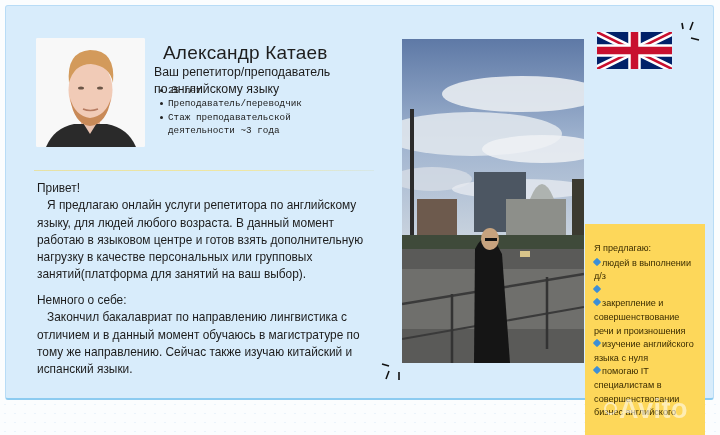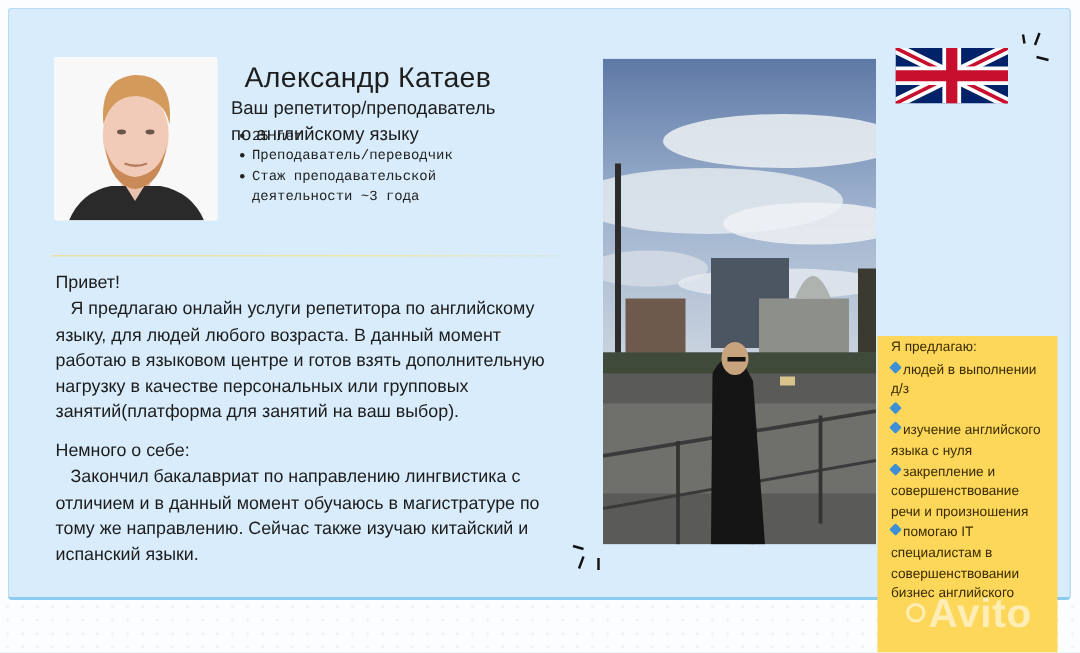--- a/index.html
+++ b/index.html
@@ -60,21 +60,21 @@
     }
     .photo svg { width: 100%; height: 100%; display: block; }
     .flag {
       position: absolute; left: 597px; top: 32px; width: 75px; height: 37px;
     }
     .flag svg { width: 100%; height: 100%; display: block; }
     .spark { position: absolute; }
     .note {
       position: absolute; left: 585px; top: 224px; width: 120px; height: 211px;
       background: #fdd75a;
-      padding: 1px 8px 0 9px;
+      padding: 18px 8px 0 9px;
       font-size: 9.1px; line-height: 13.6px; color: #3a2c00;
       overflow: hidden;
     }
     .note .head { margin-bottom: 1px; }
     .note .item { position: relative; padding-left: 0; }
     .note .diamond {
       display: inline-block; width: 6px; height: 6px; margin-right: 2px;
       background: #3d8fd6; transform: rotate(45deg); vertical-align: 1px;
       border-radius: 1px;
     }
@@ -183,19 +183,19 @@
 <svg class="spark" style="left:380px; top:362px; width:26px; height:24px;" viewBox="0 0 26 24">
   <path d="M2 2 L9 4" stroke="#111" stroke-width="1.6"></path>
   <path d="M9 9 L6 17" stroke="#111" stroke-width="1.6"></path>
   <path d="M19 10 L19 18" stroke="#111" stroke-width="1.6"></path>
 </svg>
 
 <div class="note">
   <div class="head">Я предлагаю:</div>
   <div class="item"><span class="diamond"></span><span>людей в выполнении д/з</span></div>
   <div class="item"><span class="diamond"></span></div>
+  <div class="item"><span class="diamond"></span><span>закрепление и совершенствование речи и произношения</span></div>
   <div class="item"><span class="diamond"></span><span>изучение английского языка с нуля</span></div>
-  <div class="item"><span class="diamond"></span><span>закрепление и совершенствование речи и произношения</span></div>
   <div class="item"><span class="diamond"></span><span>помогаю IT специалистам в совершенствовании бизнес английского</span></div>
 
 </div>
 
 <div class="watermark"><span class="ring"></span><span>Avito</span></div>
 
 </body></html>

